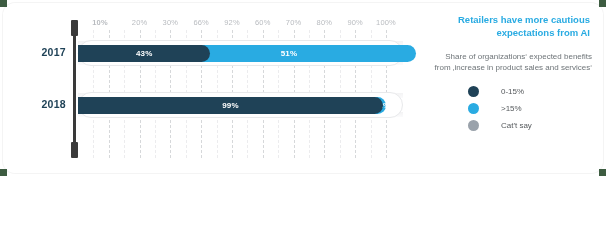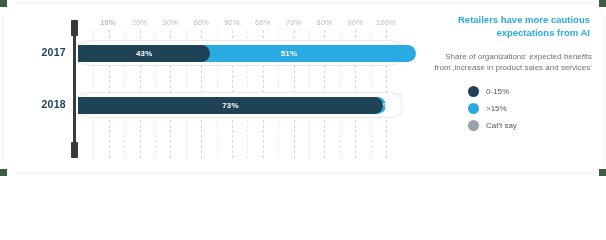--- a/index.html
+++ b/index.html
@@ -219,21 +219,21 @@
     margin-top: 12px;
     display: flex;
     flex-direction: column;
     align-items: flex-start;
     padding-left: 44px;
     gap: 6px;
   }
   .legend-item {
     display: flex;
     align-items: center;
-    gap: 7px;
+    gap: 22px;
   }
   .swatch {
     width: 11px;
     height: 11px;
     border-radius: 50%;
     flex: 0 0 auto;
   }
   .legend-label {
     font-size: 8px;
     color: #55595c;
@@ -252,21 +252,21 @@
   <div class="crop bl"></div>
   <div class="crop br"></div>
 
   <div class="chart-area">
 
     <div class="axis-spine"></div>
     <div class="axis-cap top"></div>
     <div class="axis-cap bot"></div>
 
     <div class="ticks" id="ticks">
-        <div class="tick-label" style="left: 30px; font-weight: bold;">10%</div>
+        <div class="tick-label" style="left: 22px; font-weight: bold;">10%</div>
         <div class="tick-label" style="left: 61.6px;">20%</div>
         <div class="tick-label" style="left: 92.4px;">30%</div>
         <div class="tick-label" style="left: 123.2px;">66%</div>
         <div class="tick-label" style="left: 154px;">92%</div>
         <div class="tick-label" style="left: 184.8px;">60%</div>
         <div class="tick-label" style="left: 215.6px;">70%</div>
         <div class="tick-label" style="left: 246.4px;">80%</div>
         <div class="tick-label" style="left: 277.2px;">90%</div>
         <div class="tick-label" style="left: 308px;">100%</div>
       </div>
@@ -313,21 +313,21 @@
         <div class="row" style="top: 60px;">
           <div class="row-label">2018</div>
           <div class="track-shade a"></div>
           <div class="track-shade b"></div>
           <div class="track"></div>
           <div class="bar">
             <div class="seg blue" style="left: 0px; width: 308px; background: rgb(41, 171, 226); z-index: 9;">
               <span class="seg-label" style="position: absolute; left: 306.46px; transform: translateX(-50%);">1%</span>
             </div>
             <div class="seg dark first" style="left: 0px; width: 304.92px; background: rgb(31, 66, 87); z-index: 10;">
-              <span class="seg-label" style="position: absolute; left: 152.46px; transform: translateX(-50%);">73%</span>
+              <span class="seg-label" style="position: absolute; left: 152.46px; transform: translateX(-50%);">99%</span>
             </div>
           </div>
         </div>
       </div>
   </div>
 
   <div class="side">
     <div class="side-title">Retailers have more cautious expectations from AI</div>
     <div class="side-sub">Share of organizations‘ expected benefits from ‚increase in product sales and services‘</div>
     <div class="legend" id="legend">

